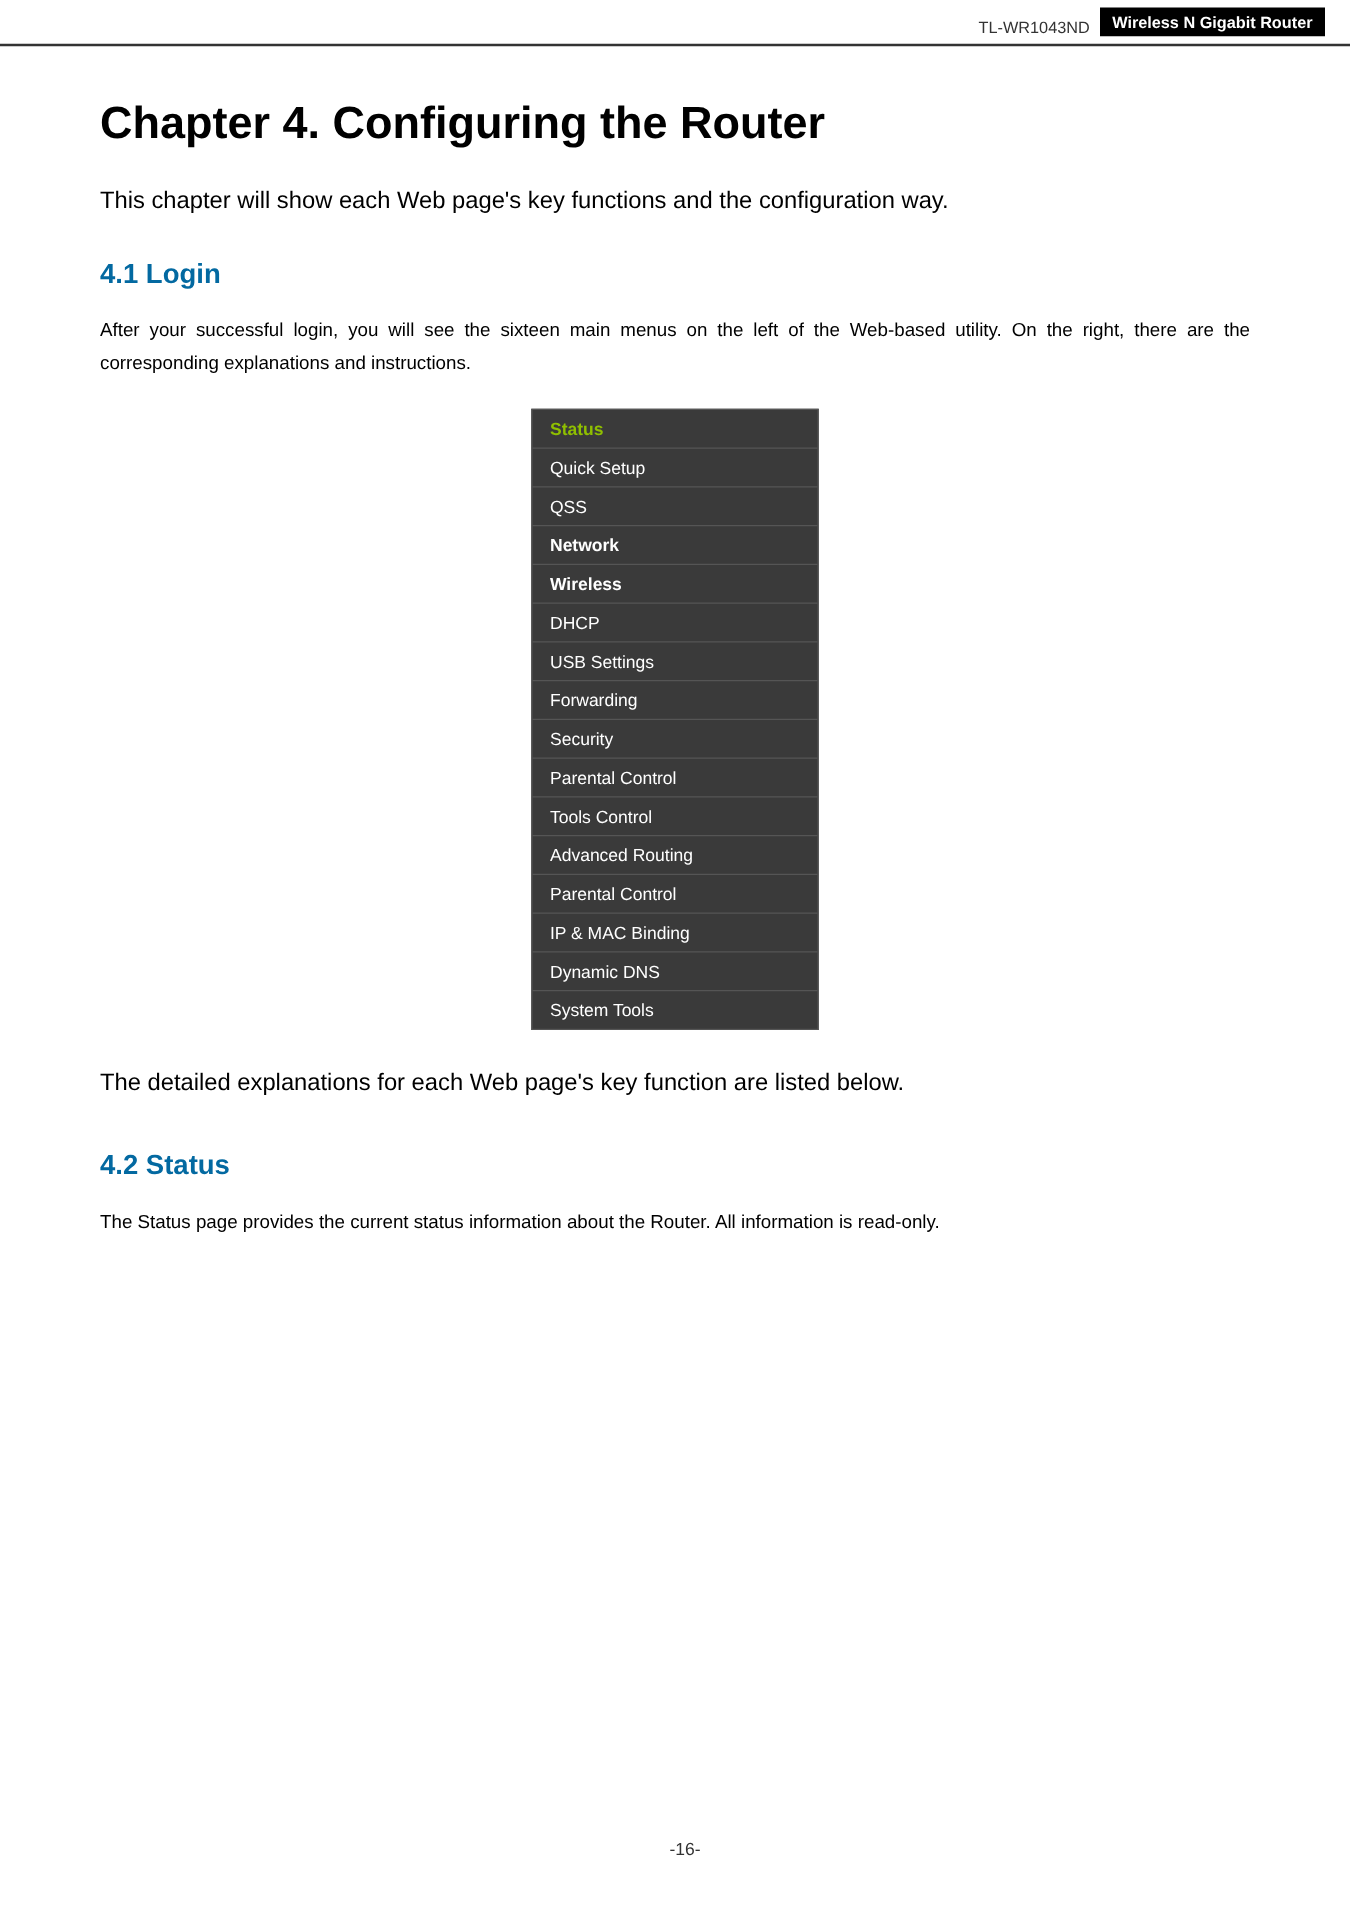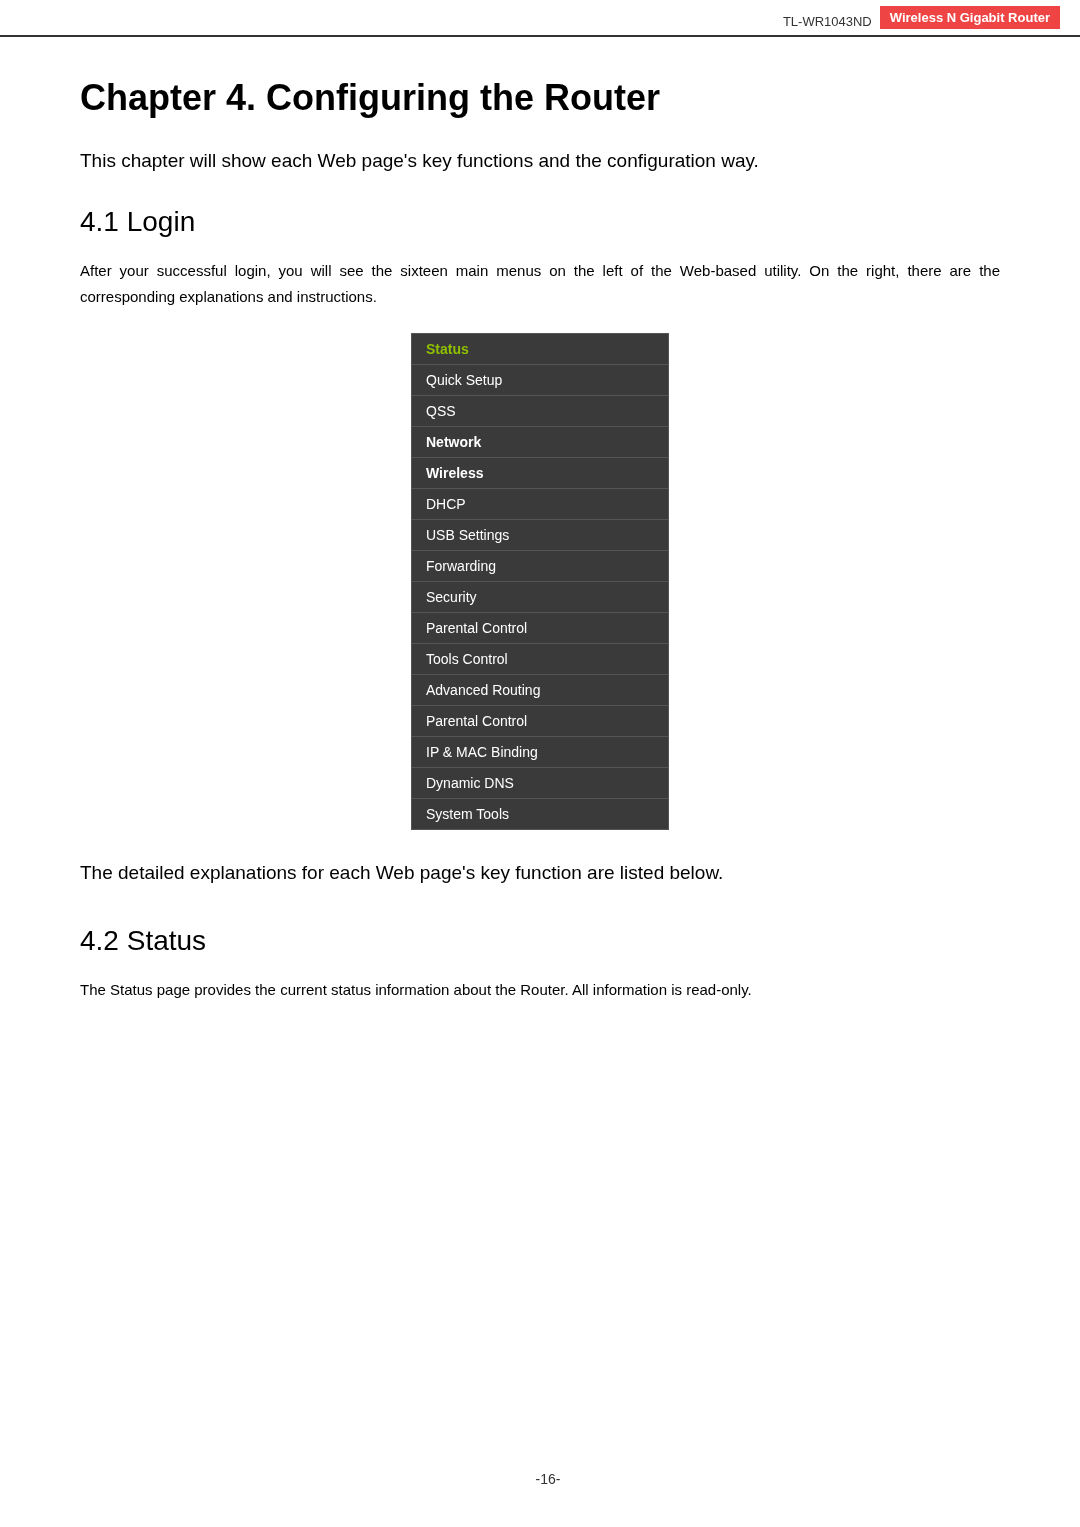--- a/index.html
+++ b/index.html
@@ -28,21 +28,21 @@
       margin-bottom: 0;
     }
 
     .header-model {
       font-size: 13px;
       color: #333;
       margin-right: 8px;
     }
 
     .header-title-badge {
-      background: #ef4444;
+      background: #000000;
       color: #ffffff;
       font-size: 13px;
       font-weight: bold;
       padding: 4px 10px;
     }
 
     
     .content {
       padding: 40px 80px 60px 80px;
     }
@@ -58,44 +58,44 @@
     
     .intro-paragraph {
       font-size: 19px;
       margin-bottom: 30px;
       line-height: 1.6;
       text-align: justify;
     }
 
     
     .section-heading {
-      font-size: 28px;
-      font-weight: normal;
+      font-size: 22px;
+      font-weight: bold;
       margin-bottom: 20px;
-      color: #000000;
+      color: #0369a1;
     }
 
     
     .body-paragraph {
       font-size: 15px;
       margin-bottom: 24px;
       line-height: 1.7;
       text-align: justify;
     }
 
     
     .menu-container {
       display: flex;
       justify-content: center;
       margin: 20px 0 28px 0;
     }
 
     .menu-list {
       background: #3a3a3a;
-      width: 258px;
+      width: 230px;
       border: 1px solid #555;
     }
 
     .menu-item {
       padding: 7px 14px;
       font-size: 14px;
       color: #ffffff;
       border-bottom: 1px solid #555;
       cursor: pointer;
     }

